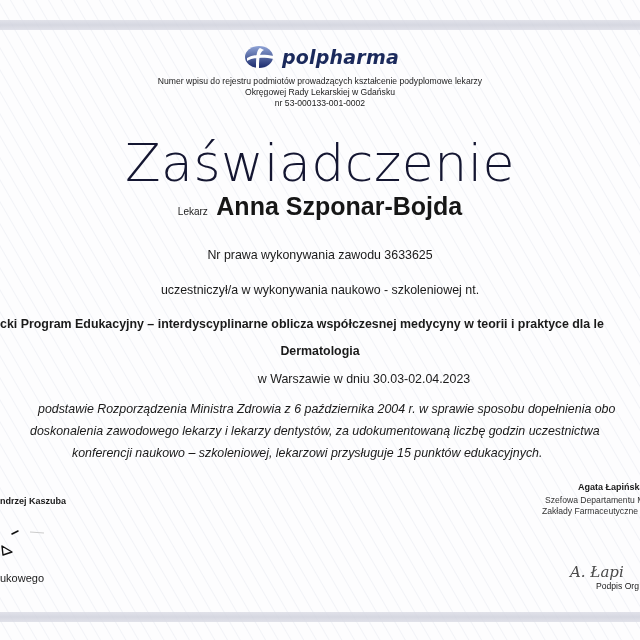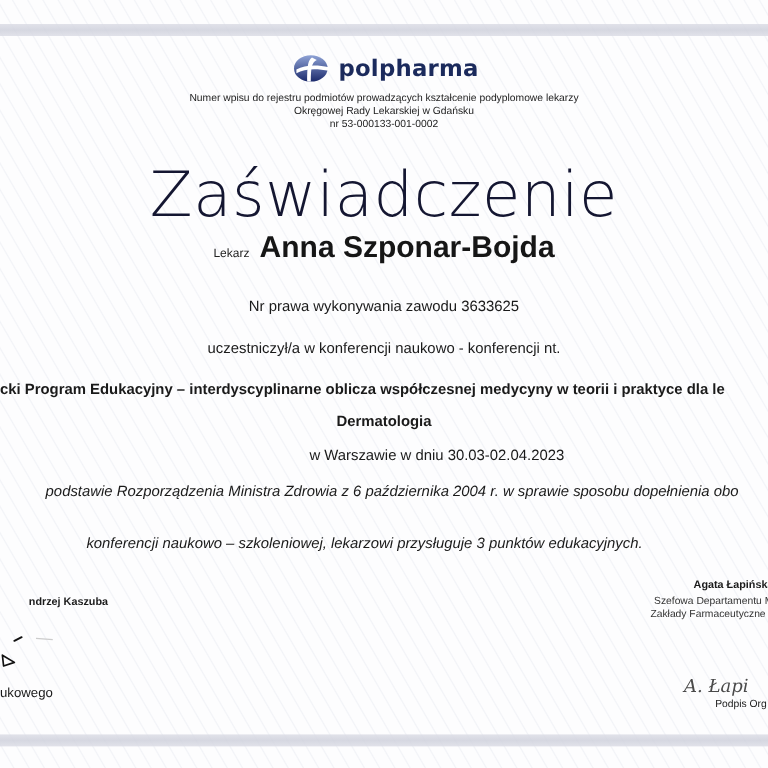--- a/index.html
+++ b/index.html
@@ -40,20 +40,21 @@
       display: flex;
       align-items: center;
       gap: 6px;
     }
     .logo-mark {
       width: 32px; height: 26px;
       position: relative;
     }
     .logo-text {
       font-family: "DejaVu Sans", sans-serif;
+      font-style: italic;
       font-weight: bold;
       font-size: 19px;
       color: #1b2a5c;
       letter-spacing: 0.2px;
     }
 
     .center-line {
       position: absolute;
       left: 0; width: 640px;
       text-align: center;
@@ -115,21 +116,20 @@
     .legal.l2 { top: 424px; left: 30px; }
     .legal.l3 { top: 446px; left: 22px; }
 
     .sig-left-name {
       position: absolute;
       left: 0; top: 496px;
       font-size: 9px;
       font-weight: bold;
       white-space: nowrap;
       color: #1a1a1a;
-      padding-left: 24px;
     }
     .sig-left-scribble {
       position: absolute;
       left: 0; top: 530px;
       width: 50px; height: 40px;
     }
     .sig-left-role {
       position: absolute;
       left: 0; top: 572px;
       font-size: 11px;
@@ -205,27 +205,28 @@
   <div class="center-line registry l3">nr 53-000133-001-0002</div>
 
   <div class="center-line title">Zaświadczenie</div>
 
   <div class="name-row">
     <span class="name-prefix">Lekarz</span>
     <span class="name">Anna Szponar-Bojda</span>
   </div>
 
   <div class="center-line body-line license">Nr prawa wykonywania zawodu 3633625</div>
-  <div class="center-line body-line participation">uczestniczył/a w konferencji naukowo - konferencji nt.</div>
+  <div class="center-line body-line participation">uczestniczył/a w wykonywania naukowo - szkoleniowej nt.</div>
   <div class="center-line body-line conference" style="text-align:left;left:0;">cki Program Edukacyjny – interdyscyplinarne oblicza współczesnej medycyny w teorii i praktyce dla le</div>
   <div class="center-line body-line specialty">Dermatologia</div>
   <div class="center-line body-line place-date">w Warszawie w dniu 30.03-02.04.2023</div>
 
   <div class="center-line legal l1" style="text-align:left;width:auto;">podstawie Rozporządzenia Ministra Zdrowia z 6 października 2004 r. w sprawie sposobu dopełnienia obo</div>
-  <div class="center-line legal l3" style="text-align:left;width:auto;left:72px;">konferencji naukowo – szkoleniowej, lekarzowi przysługuje 3 punktów edukacyjnych.</div>
+  <div class="center-line legal l2" style="text-align:left;width:auto;">doskonalenia zawodowego lekarzy i lekarzy dentystów, za udokumentowaną  liczbę godzin uczestnictwa</div>
+  <div class="center-line legal l3" style="text-align:left;width:auto;left:72px;">konferencji naukowo – szkoleniowej, lekarzowi przysługuje 15 punktów edukacyjnych.</div>
 
   <div class="sig-left-name">ndrzej Kaszuba</div>
   <div class="sig-left-scribble">
     <svg width="50" height="40" viewBox="0 0 50 40">
       <path d="M12 4 L 18 1" stroke="#111" stroke-width="1.6" fill="none" stroke-linecap="round"></path>
       <path d="M2 16 L 12 22 L 3 25 Z" stroke="#111" stroke-width="1.4" fill="none" stroke-linejoin="round"></path>
       <path d="M30 2 L 44 3" stroke="#ccc" stroke-width="1" fill="none"></path>
     </svg>
   </div>
   <div class="sig-left-role">ukowego</div>

